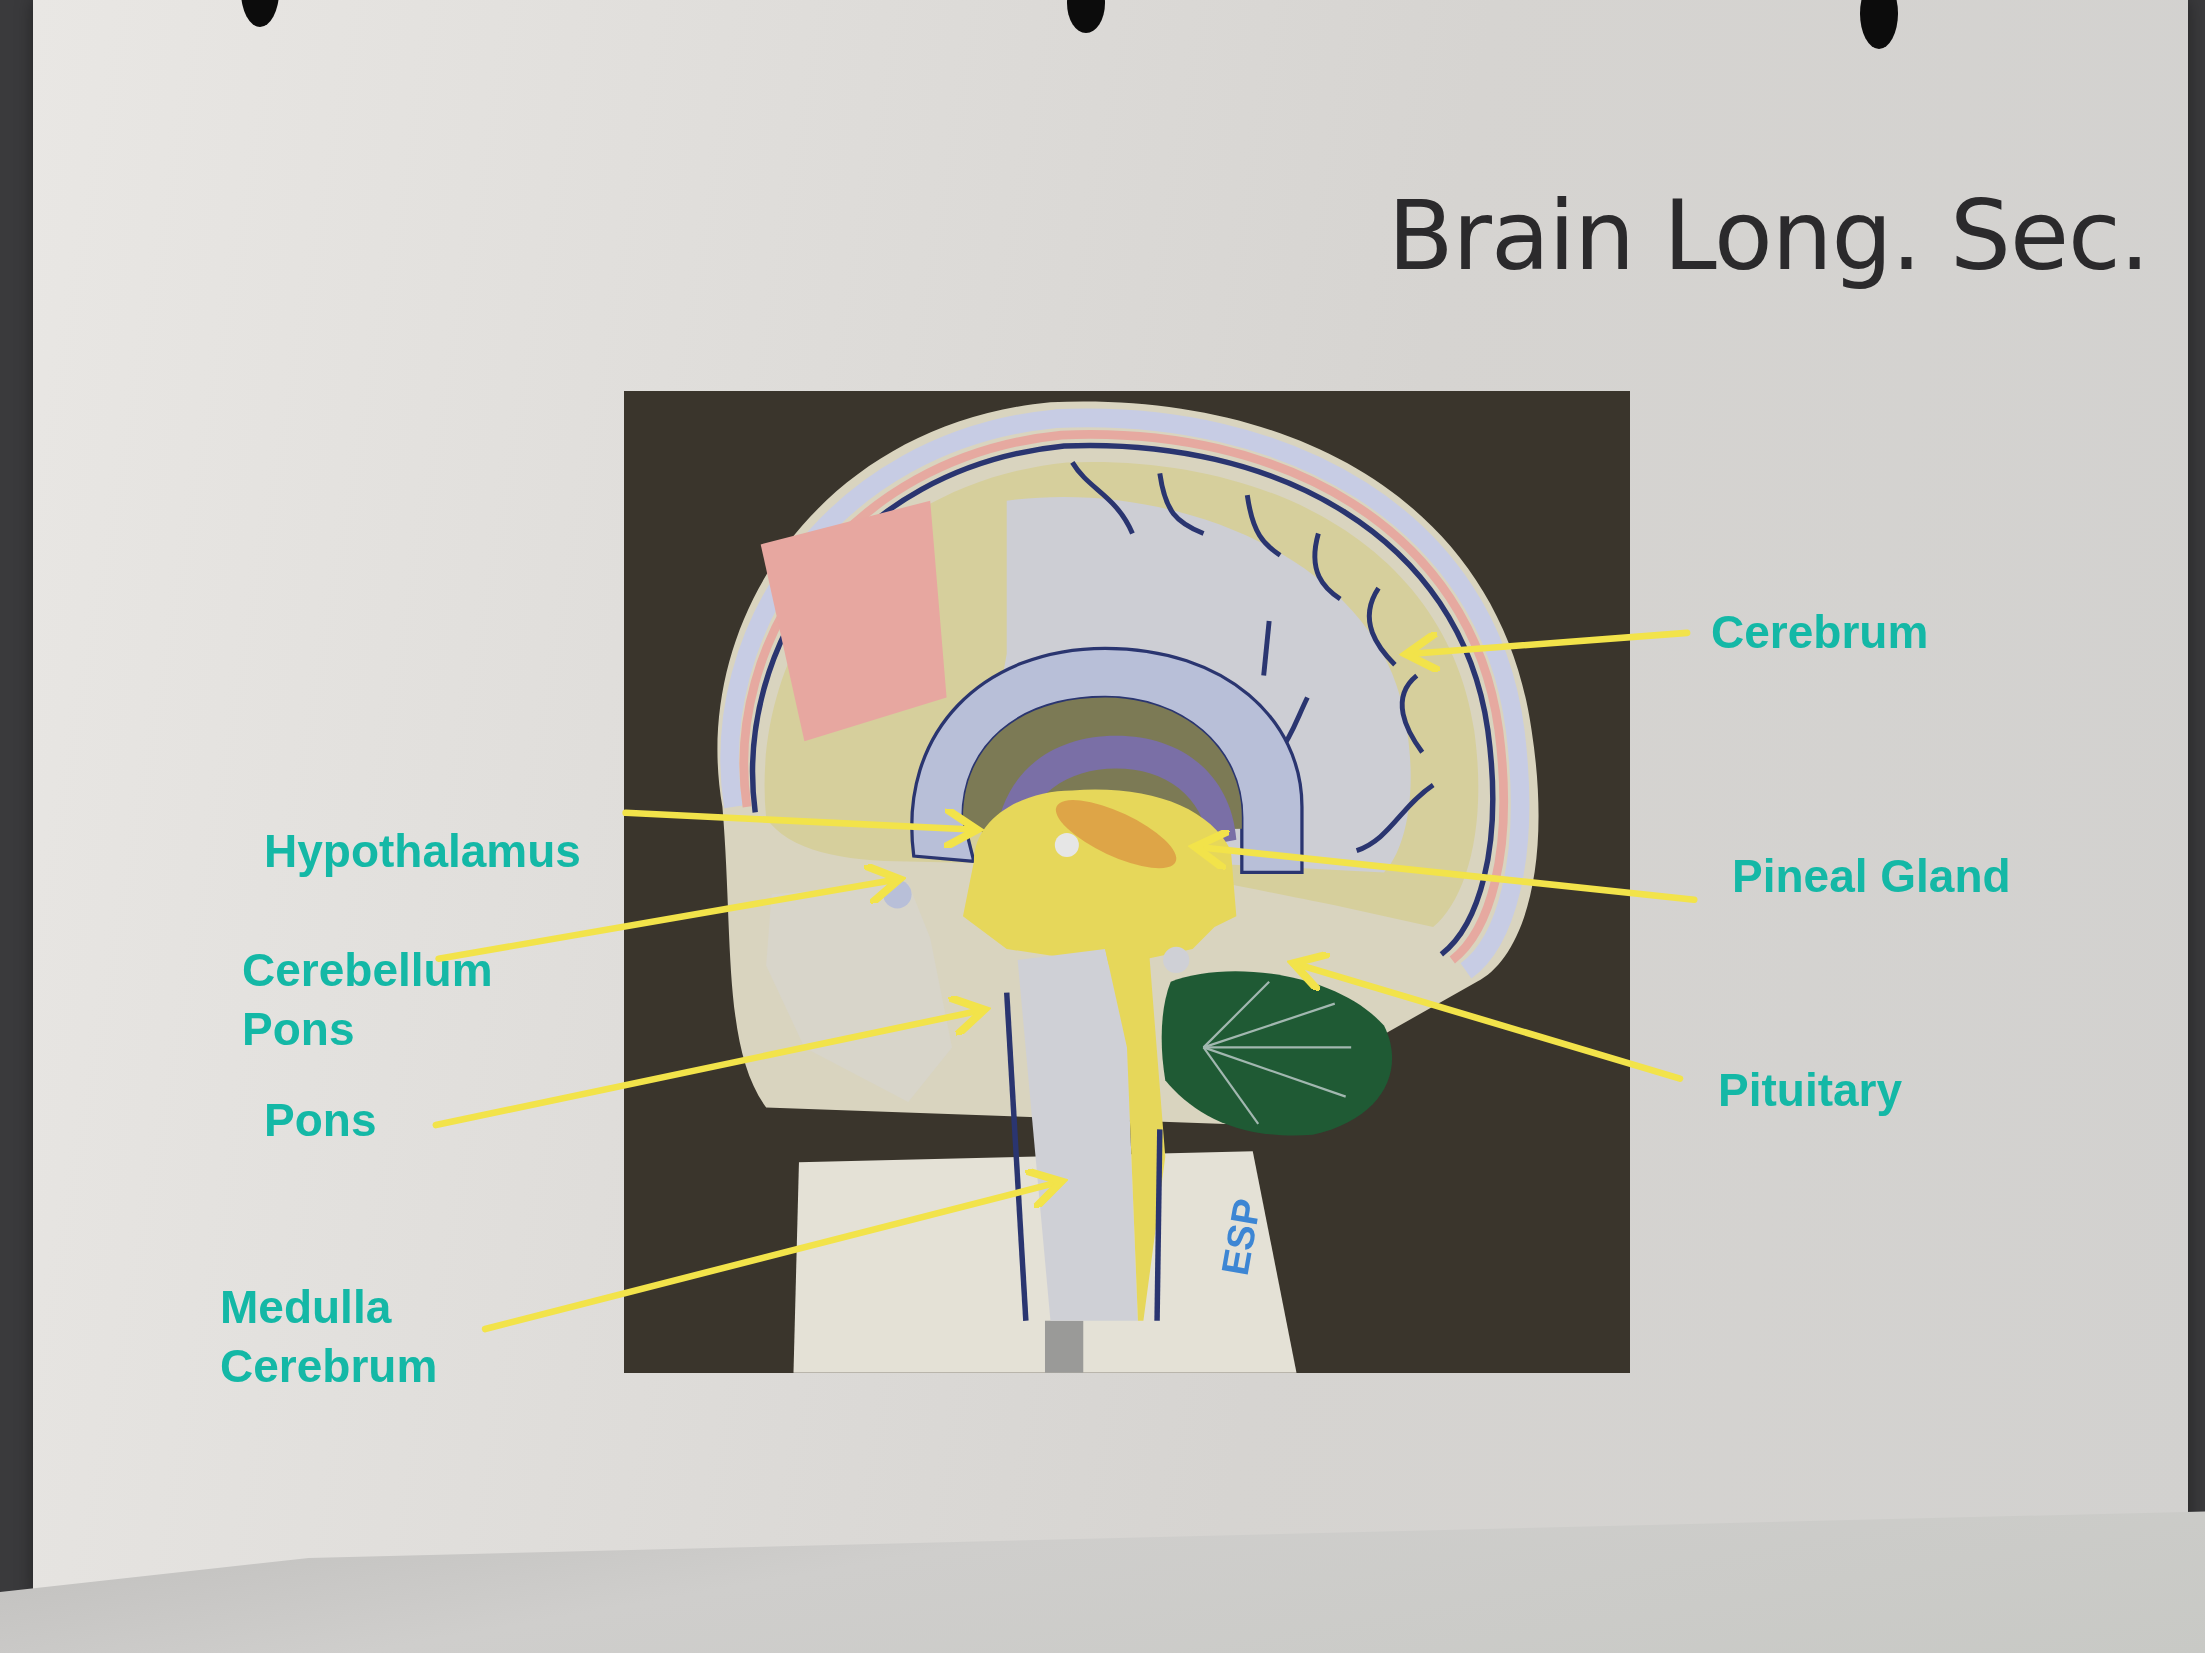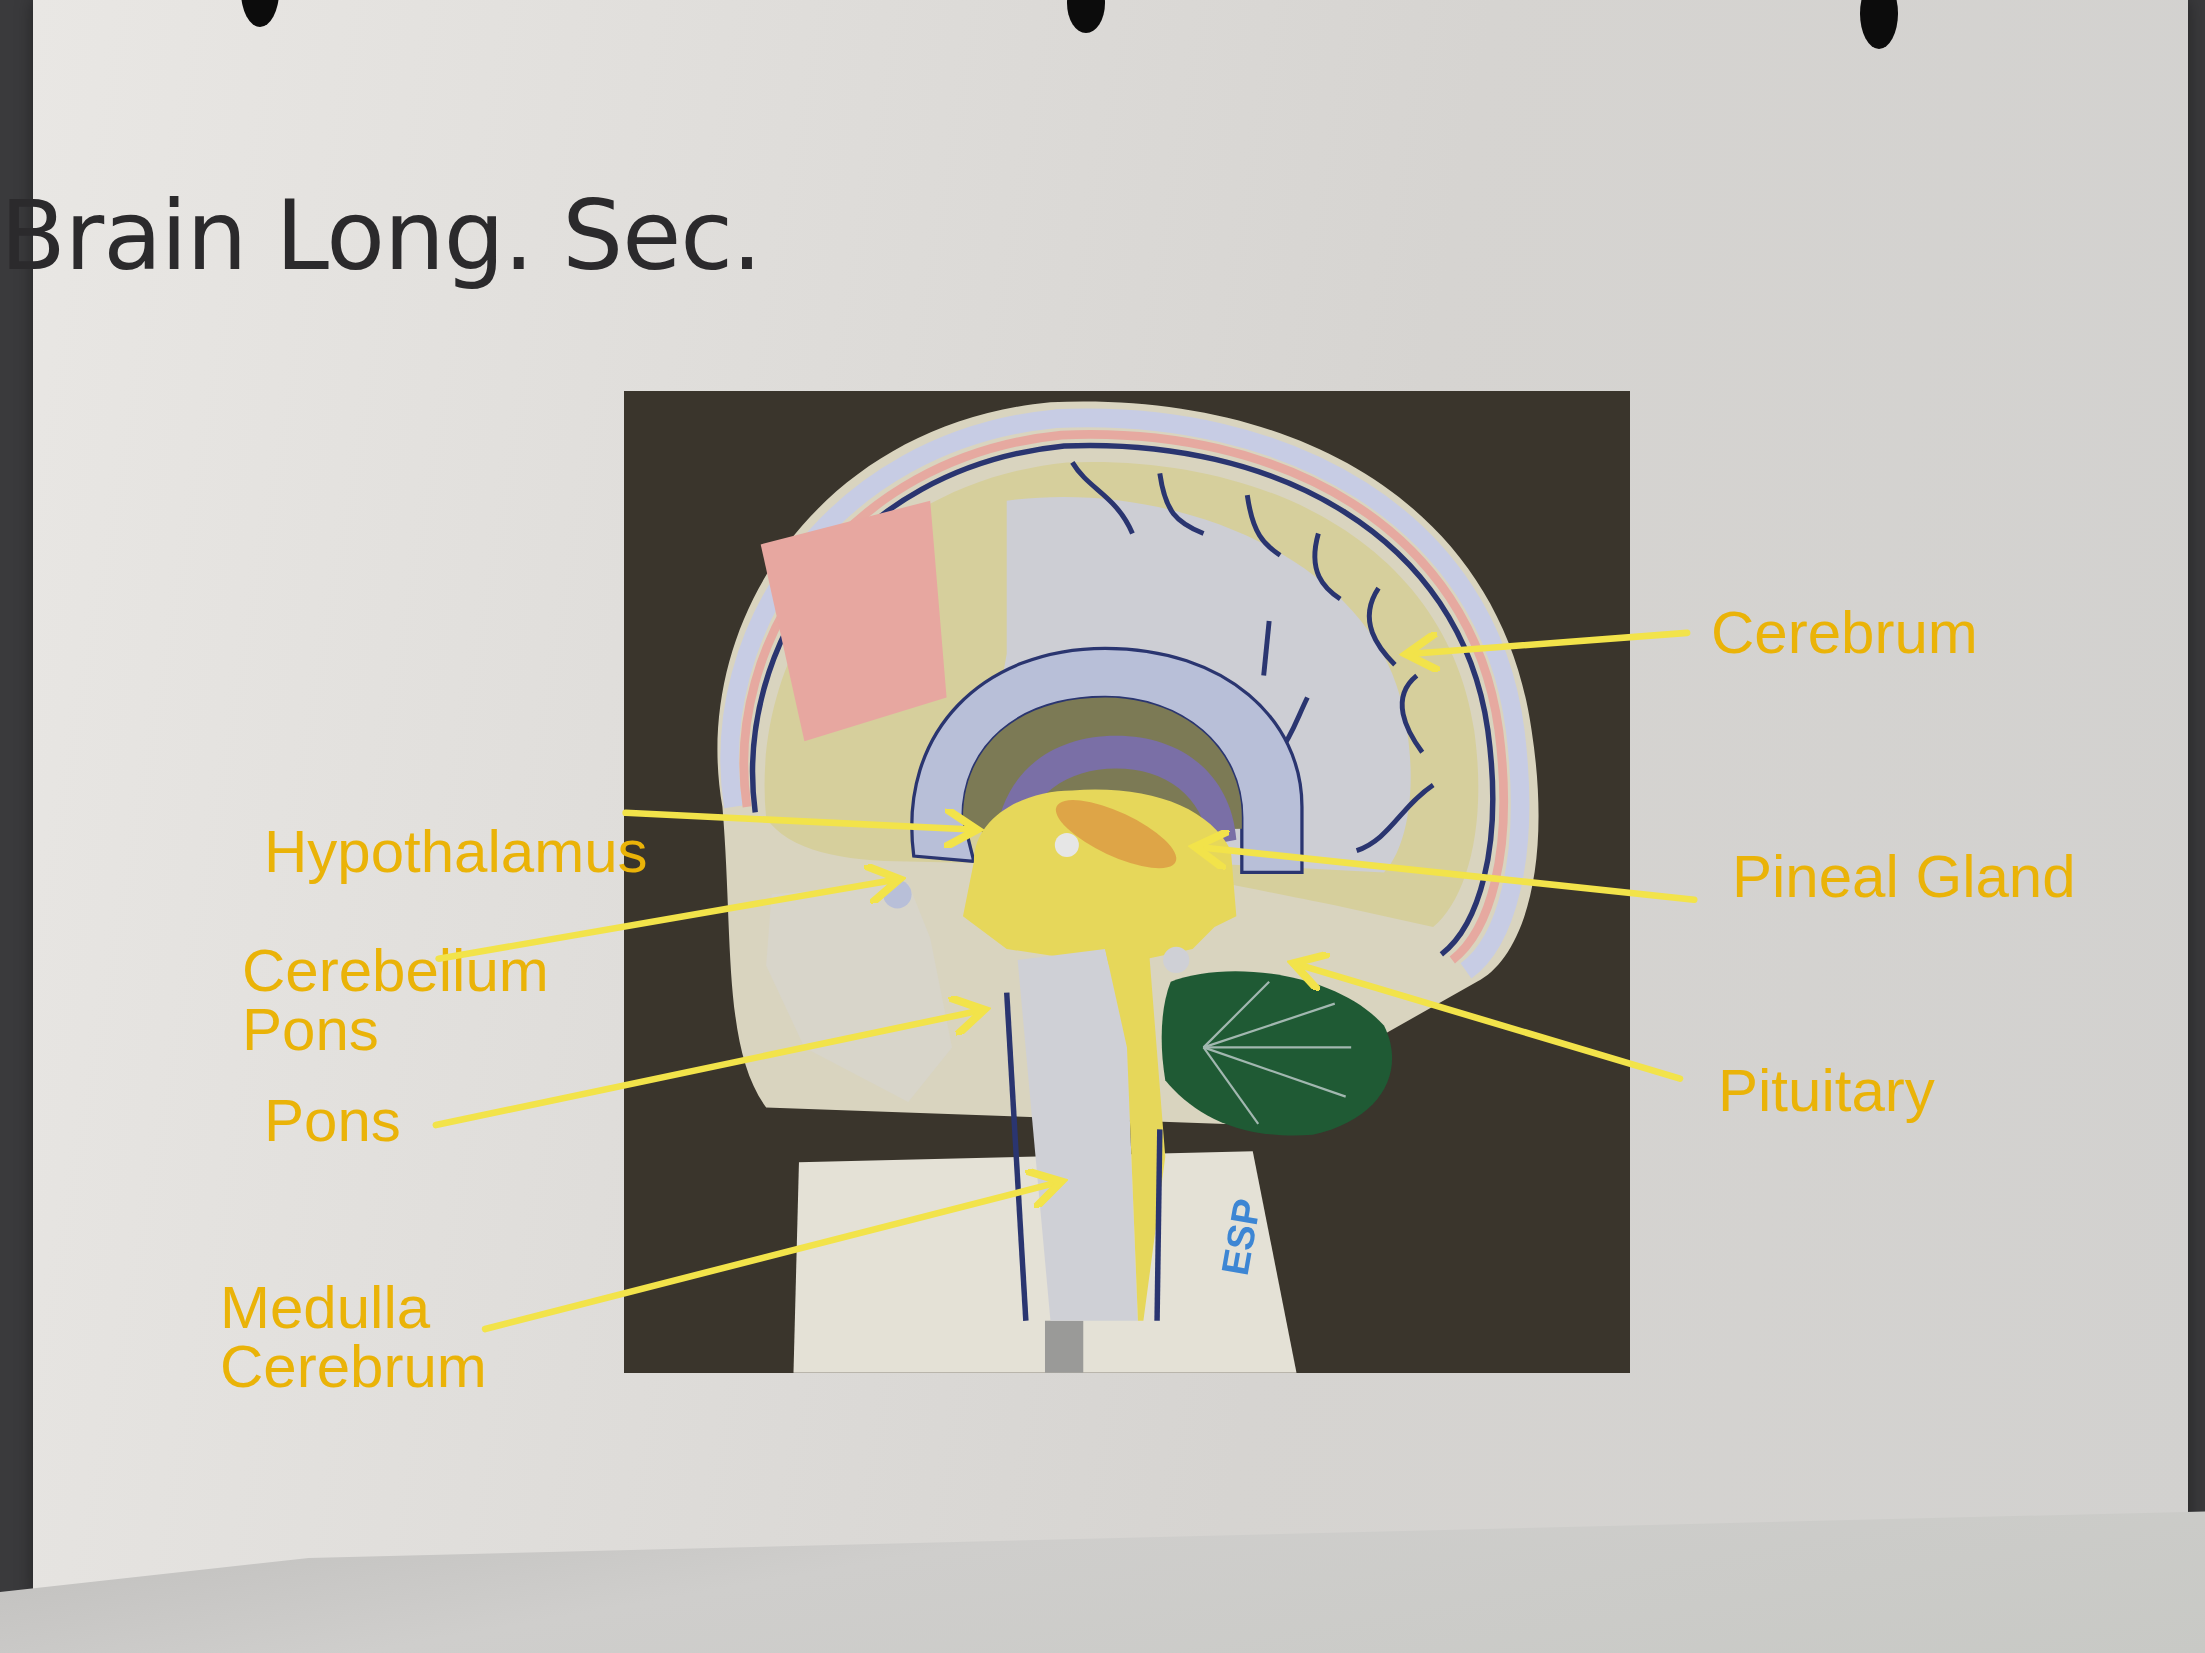--- a/index.html
+++ b/index.html
@@ -16,31 +16,31 @@
   .page-fold {
     position:absolute; left:0; top:1499px; width:2205px; height:155px;
     background:linear-gradient(170deg,#bdbcba 0%, #cfcecc 40%, #c8c9c5 100%);
     clip-path: polygon(0 100%, 0 60%, 14% 38%, 100% 8%, 100% 100%);
   }
   .hole {
     position:absolute; top:-44px; width:38px; height:71px; border-radius:50%;
     background:#0c0c0c;
   }
   .title {
-    position:absolute; left:0; width:2137px; top:180px; text-align:left;
+    position:absolute; left:12px; width:2137px; top:180px; text-align:right;
     font-family:"DejaVu Sans", sans-serif; font-size:96px; color:#2b2a2c;
     letter-spacing:-1.1px;
   }
   .photo {
     position:absolute; left:624px; top:391px; width:1006px; height:982px;
     background:#3a352c; overflow:hidden;
   }
   .label {
     position:absolute; font-family:"Liberation Sans", sans-serif;
-    font-size:60px; color:#eab308; line-height:59px; white-space:nowrap;
+    font-size:46px; color:#14b8a6; line-height:59px; white-space:nowrap;font-weight:bold;
   }
   svg.overlay { position:absolute; left:0; top:0; width:2205px; height:1654px; pointer-events:none; }
 </style>
 </head>
 <body>
 
 <div class="page">
   <div class="hole" style="left:208px"></div>
   <div class="hole" style="left:1034px;top:-27px;height:60px"></div>
   <div class="hole" style="left:1827px;top:-22px;height:71px"></div>

